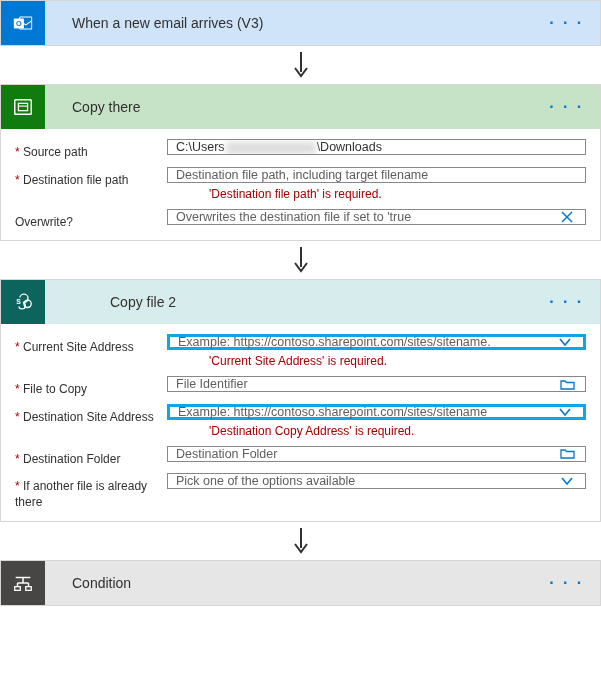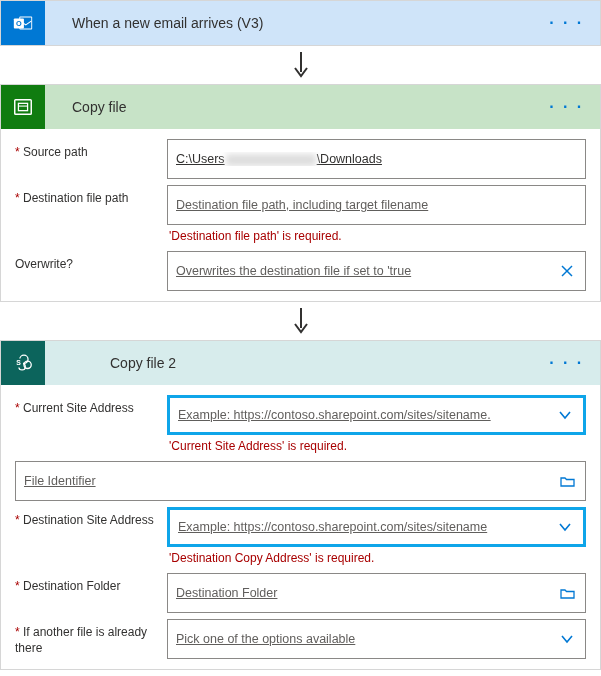--- a/index.html
+++ b/index.html
@@ -62,43 +62,43 @@
     font-size: 12px;
     color: #323130;
     padding-top: 6px;
     line-height: 1.3;
   }
   .req-star { color: #a80000; }
   .field-input-wrap { flex: 1; }
   .field-box {
     border: 1px solid #8a8886;
     background: #fff;
-    height: 40px;
+    height: 16px;
     display: flex;
     align-items: center;
     padding: 0 8px;
     font-size: 12.5px;
     color: #323130;
-    text-decoration: underline;
   }
   .field-box.error { border: 3px solid #0ea5e9; }
   .field-box.placeholder { color: #605e5c; }
   .field-box .txt { flex: 1; white-space: nowrap; overflow: hidden; }
   .field-box .right-icon {
     width: 20px;
     display: flex;
     justify-content: center;
     align-items: center;
     color: #0078d4;
     cursor: pointer;
   }
   .err-msg {
     color: #a80000;
     font-size: 12px;
     padding: 4px 0 2px 2px;
+    margin-left: 40px;
   }
   .arrow-connector {
     display: flex;
     justify-content: center;
     padding: 6px 0 4px 0;
   }
   .blur {
     display: inline-block;
     width: 90px;
     height: 12px;
@@ -138,21 +138,21 @@
 
 <div class="card">
   <div class="card-header filesystem">
     <div class="hdr-icon filesystem-i">
       <svg width="22" height="22" viewBox="0 0 24 24">
           <rect x="3" y="4" width="18" height="16" rx="1" fill="none" stroke="#fff" stroke-width="1.6"></rect>
           <rect x="7" y="8" width="10" height="8" fill="none" stroke="#fff" stroke-width="1.4"></rect>
           <line x1="7" y1="11" x2="17" y2="11" stroke="#fff" stroke-width="1.2"></line>
         </svg>
     </div>
-    <div class="hdr-title">Copy file</div>
+    <div class="hdr-title">Copy there</div>
     <div class="hdr-menu">· · ·</div>
   </div>
   <div class="card-body">
 
     <div class="field-row">
       <div class="field-label"><span class="req-star">*</span> <span>Source path</span></div>
       <div class="field-input-wrap">
         <div class="field-box">
           <span class="txt"><span>C:\Users</span><span class="blur"></span><span>\Downloads</span></span>
         </div>
@@ -219,20 +219,21 @@
             <svg width="14" height="14" viewBox="0 0 14 14">
                 <polyline points="2,4 7,10 12,4" fill="none" stroke="#0078d4" stroke-width="1.6"></polyline>
               </svg>
           </span>
         </div>
         <div class="err-msg">'Current Site Address' is required.</div>
       </div>
     </div>
 
     <div class="field-row">
+      <div class="field-label"><span class="req-star">*</span> <span>File to Copy</span></div>
       <div class="field-input-wrap">
         <div class="field-box placeholder">
           <span class="txt">File Identifier</span>
           <span class="right-icon">
             <svg width="15" height="15" viewBox="0 0 15 15">
                 <path d="M1 4 h4 l1.5 1.5 H14 V12 H1 Z" fill="none" stroke="#0078d4" stroke-width="1.3"></path>
               </svg>
           </span>
         </div>
       </div>

